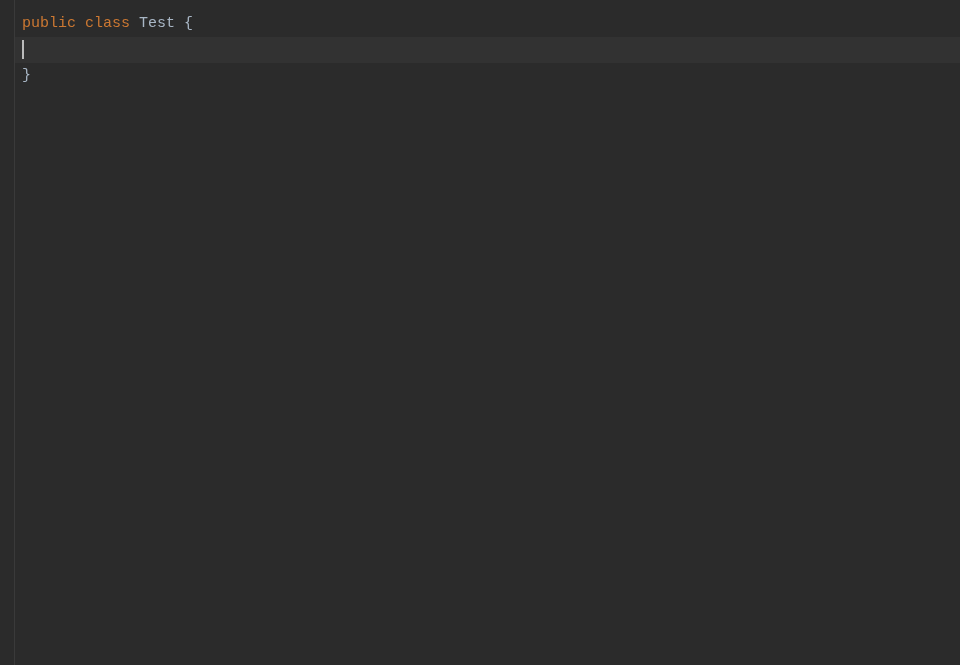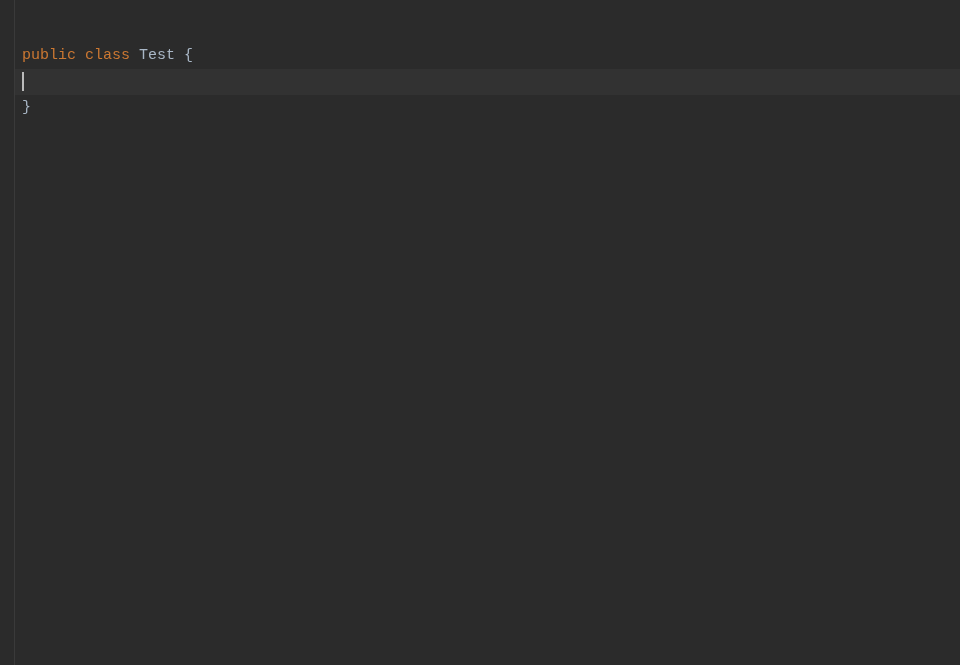--- a/index.html
+++ b/index.html
@@ -24,21 +24,21 @@
     .gutter {
       width: 15px;
       height: 100%;
       background: #2b2b2b;
       border-right: 1px solid #3a3a3a;
       flex-shrink: 0;
     }
     .code-area {
       flex: 1;
       position: relative;
-      padding-top: 43px;
+      padding-top: 11px;
     }
     .code-line {
       height: 26px;
       line-height: 26px;
       padding-left: 7px;
       white-space: pre;
       position: relative;
     }
     .code-line.current-line {
       background: #323232;

